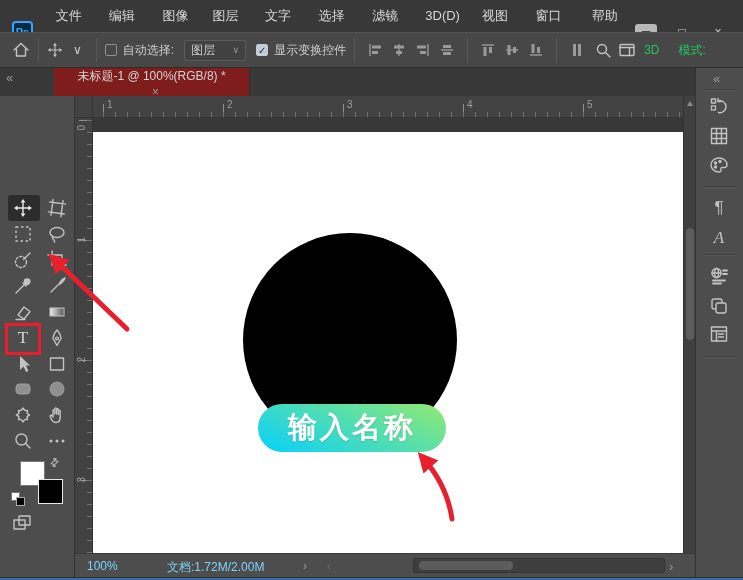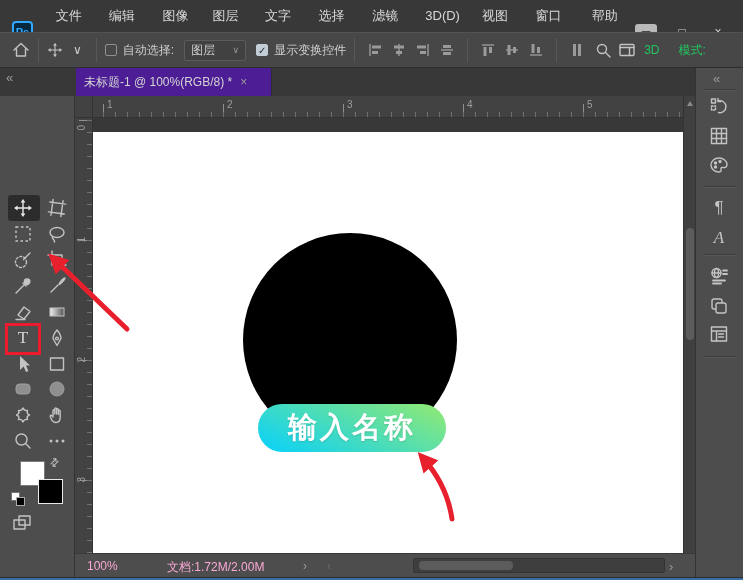--- a/index.html
+++ b/index.html
@@ -29,21 +29,21 @@
   .checkbox.checked{background:#c2cdd6;border-color:#c2cdd6;color:#1d2a33;font-size:10px;line-height:11px;text-align:center;font-weight:bold;}
   .select{display:flex;align-items:center;justify-content:space-between;width:62px;height:21px;background:#414141;border:1px solid #5c5c5c;border-radius:2px;margin:0 10px;padding:0 6px;box-sizing:border-box;color:#cdcdcd;}
   .select .chev{font-size:9px;color:#9a9a9a;}
   .aicon{margin:0 4px;flex:0 0 auto;}
   .aicon rect{fill:#9a9a9a;}
   .aicon path{stroke:#9a9a9a;stroke-width:1.4;fill:none;}
 
   
   .tabbar{left:0;top:68px;width:743px;height:28px;background:#383838;}
   .collapse{color:#9a9a9a;font-size:13px;line-height:14px;}
-  .doctab{left:76px;top:0;width:196px;height:28px;background:#4c1d95;display:flex;align-items:center;padding:0 8px;box-sizing:border-box;border-right:1px solid #2e2e2e;}
+  .doctab{left:54px;top:0;width:196px;height:28px;background:#7f1d1d;display:flex;align-items:center;padding:0 8px;box-sizing:border-box;border-right:1px solid #2e2e2e;flex-direction:column;}
   .doctab .title{font-size:12px;color:#d4d4d4;white-space:nowrap;}
   .doctab .close{margin-left:8px;color:#9a9a9a;font-size:12px;}
 
   
   .toolbar{left:0;top:96px;width:75px;height:481px;background:#4d4d4d;border-right:1px solid #333;box-sizing:border-box;}
   .tool{position:absolute;width:20px;height:20px;}
   .tool-sel-bg{left:8px;top:99px;width:32px;height:26px;background:#2c2c2c;border-radius:3px;}
   .redbox{left:5px;top:227px;width:36px;height:32px;border:3px solid #ec1c2e;box-sizing:border-box;}
   .type-glyph{font-family:"Liberation Serif","DejaVu Serif",serif;font-size:17px;color:#d6d6d6;line-height:20px;text-align:center;width:20px;}
   .fg-swatch{left:20px;top:365px;width:25px;height:25px;background:#fff;border:1px solid #7a7a7a;box-sizing:border-box;}
@@ -77,21 +77,21 @@
   
   .dock{left:695px;top:68px;width:48px;height:512px;background:#4d4d4d;border-left:1px solid #333;box-sizing:border-box;}
   .dock .collapse{position:absolute;left:17px;top:4px;}
   .dock-sep{position:absolute;left:8px;width:32px;height:1px;background:#3e3e3e;border-bottom:1px solid #575757;}
   .dicon{position:absolute;left:13px;width:20px;height:20px;color:#c3c3c3;}
   .dicon.glyph{font-size:17px;line-height:20px;text-align:center;}
   .char-a{font-family:"Liberation Serif","DejaVu Serif",serif;font-style:italic;font-size:18px;}
 
   
   .statusbar{left:75px;top:553px;width:620px;height:24px;background:#4d4d4d;border-top:1px solid #3a3a3a;box-sizing:border-box;}
-  .statusbar .txt{position:absolute;top:5px;color:#f9a8d4;font-size:12px;white-space:nowrap;}
+  .statusbar .txt{position:absolute;top:5px;color:#7dd3fc;font-size:12px;white-space:nowrap;}
   .hs-track{position:absolute;left:338px;top:4px;width:252px;height:15px;background:#3e3e3e;border:1px solid #343434;border-radius:2px;box-sizing:border-box;}
   .hs-thumb{position:absolute;left:5px;top:2px;width:94px;height:9px;background:#5c5c5c;border-radius:4px;}
   .hs-btn{position:absolute;left:594px;top:5px;color:#9a9a9a;font-size:13px;}
   .bottomstrip{left:0;top:577px;width:743px;height:3px;background:#3a6da8;border-top:1px solid #2c2c2c;box-sizing:border-box;}
 
   .arrows{left:0;top:0;width:743px;height:580px;pointer-events:none;}
 </style>
 </head>
 <body>
 

